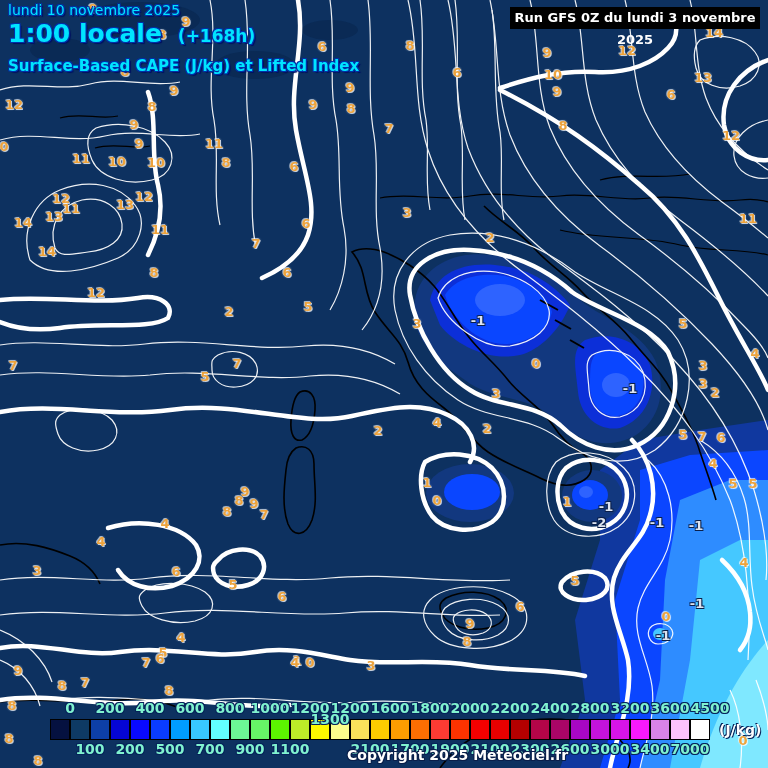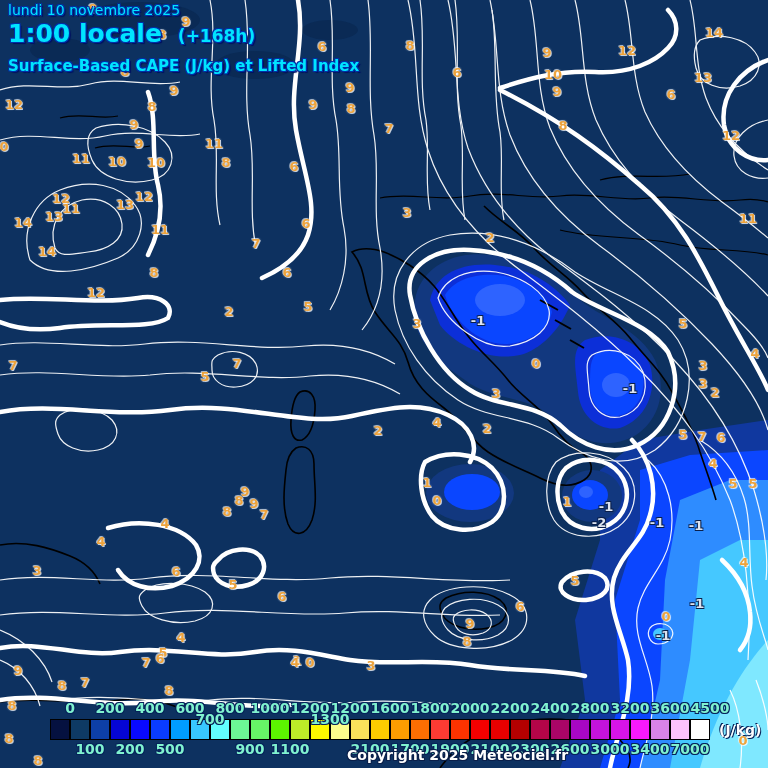--- a/index.html
+++ b/index.html
@@ -299,20 +299,21 @@
       <span class="li-label" style="left: 743px; top: 740px;">0</span>
       <span class="li-label" style="left: 38px; top: 760px;">8</span>
     </div>
 
   <div class="title-block">
     <div class="t1 cyan-out">lundi 10 novembre 2025</div>
     <div class="t2 cyan-out"><span>1:00 locale</span><span class="t2off">(+168h)</span></div>
     <div class="t3 cyan-out">Surface-Based CAPE (J/kg) et Lifted Index</div>
   </div>
 
+  <div class="run-box">Run GFS 0Z du lundi 3 novembre 2025</div>
 
   <div id="colorbar">
       <div class="cb-cell" style="background: rgb(5, 17, 64);"></div>
       <div class="cb-cell" style="background: rgb(14, 58, 100);"></div>
       <div class="cb-cell" style="background: rgb(13, 63, 166);"></div>
       <div class="cb-cell" style="background: rgb(5, 5, 213);"></div>
       <div class="cb-cell" style="background: rgb(9, 9, 255);"></div>
       <div class="cb-cell" style="background: rgb(10, 60, 255);"></div>
       <div class="cb-cell" style="background: rgb(0, 157, 255);"></div>
       <div class="cb-cell" style="background: rgb(56, 200, 255);"></div>
@@ -343,21 +344,21 @@
       <div class="cb-cell" style="background: rgb(255, 255, 255);"></div>
     </div>
   <div id="cb-labels">
       <span class="cb-label" style="left: 70px; top: 700px;">0</span>
       <span class="cb-label" style="left: 90px; top: 741px;">100</span>
       <span class="cb-label" style="left: 110px; top: 700px;">200</span>
       <span class="cb-label" style="left: 130px; top: 741px;">200</span>
       <span class="cb-label" style="left: 150px; top: 700px;">400</span>
       <span class="cb-label" style="left: 170px; top: 741px;">500</span>
       <span class="cb-label" style="left: 190px; top: 700px;">600</span>
-      <span class="cb-label" style="left: 210px; top: 711px;">700</span>
+      <span class="cb-label" style="left: 210px; top: 741px;">700</span>
       <span class="cb-label" style="left: 230px; top: 700px;">800</span>
       <span class="cb-label" style="left: 250px; top: 741px;">900</span>
       <span class="cb-label" style="left: 270px; top: 700px;">1000</span>
       <span class="cb-label" style="left: 290px; top: 741px;">1100</span>
       <span class="cb-label" style="left: 310px; top: 700px;">1200</span>
       <span class="cb-label" style="left: 330px; top: 711px;">1300</span>
       <span class="cb-label" style="left: 350px; top: 700px;">1200</span>
       <span class="cb-label" style="left: 370px; top: 741px;">2100</span>
       <span class="cb-label" style="left: 390px; top: 700px;">1600</span>
       <span class="cb-label" style="left: 410px; top: 741px;">1700</span>

